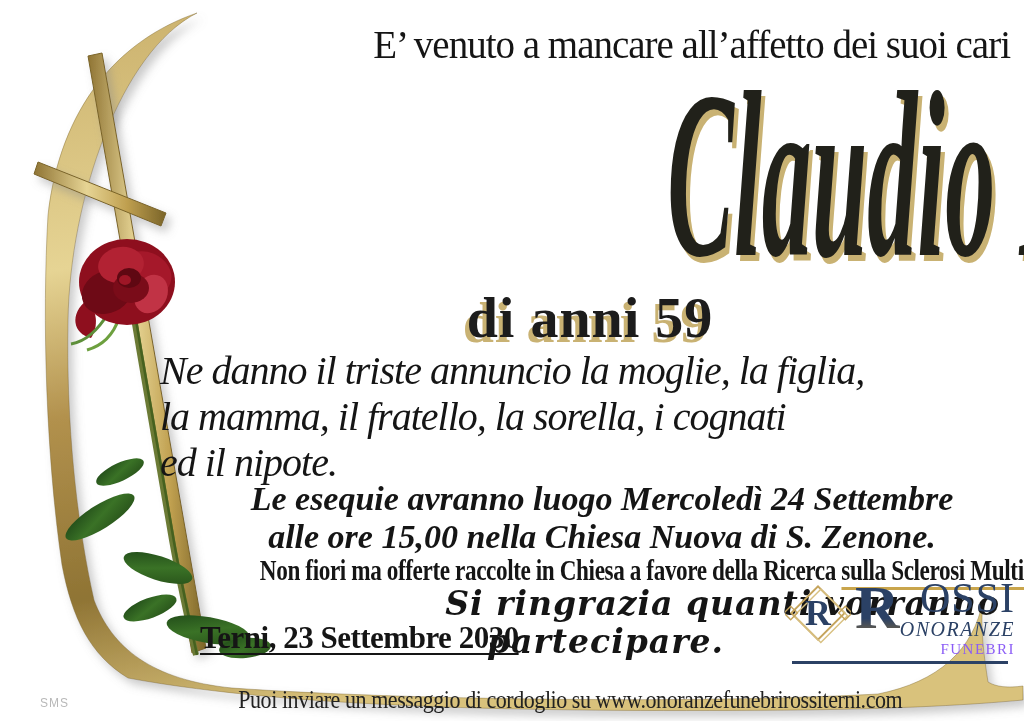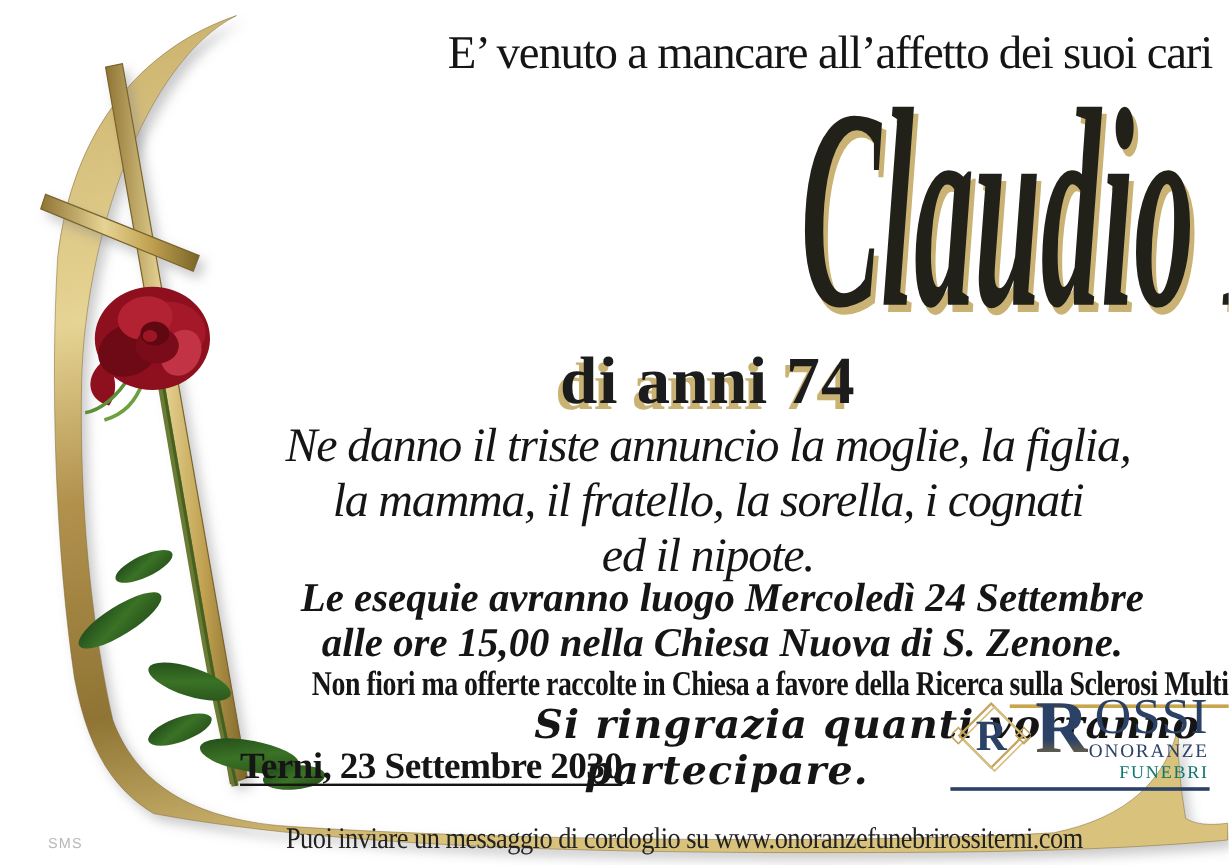--- a/index.html
+++ b/index.html
@@ -12,21 +12,21 @@
 
   .intro{top:22px;left:150px;width:860px;text-align:right;
          font-size:39px;letter-spacing:-1px;}
   .name{top:56px;left:140px;width:884px;text-align:center;line-height:1;white-space:nowrap;}
   .name span{display:inline-block;transform:scaleX(0.42);transform-origin:center;
          font-size:238px;font-style:italic;font-weight:bold;color:#21211a;
          text-shadow:9px 6px 0 #c9b273;}
   .age{top:286px;left:160px;width:860px;text-align:center;
          font-size:56px;font-weight:bold;letter-spacing:1px;color:#1c1c1c;
          text-shadow:-4px 5px 0 #c9b273;}
-  .family{top:348px;left:160px;width:860px;text-align:center;
+  .family{top:348px;left:160px;width:860px;
          font-style:italic;font-size:40px;line-height:46px;letter-spacing:-1px;}
   .funeral{top:480px;left:172px;width:860px;text-align:center;
          font-style:italic;font-weight:bold;font-size:34px;line-height:38px;}
   .flowers{top:554px;left:160px;width:874px;text-align:center;white-space:nowrap;}
   .flowers .inner{display:inline-block;transform:scaleX(0.8);transform-origin:center;
          font-size:29px;font-weight:bold;letter-spacing:-0.5px;}
   .flowers .gold-underline{border-bottom:3px solid #c9a54c;padding-bottom:1px;}
   .thanks1{top:584px;left:140px;width:860px;text-align:right;
          font-family:"DejaVu Serif",serif;font-style:italic;font-weight:bold;
          font-size:33px;letter-spacing:1px;}
@@ -46,22 +46,22 @@
   .logo-row{display:flex;align-items:flex-start;}
   .logo-emblem{width:66px;height:66px;flex:0 0 auto;margin-top:-2px;}
   .brand{display:flex;margin-left:4px;}
   .brand-initial{font-size:62px;line-height:0.82;font-weight:bold;color:#2b4165;}
   @supports (-webkit-background-clip:text){
     .brand-initial{background:linear-gradient(#2b4165 48%,#8a6f3c 75%,#b5975a);
       -webkit-background-clip:text;background-clip:text;-webkit-text-fill-color:transparent;}
   }
   .brand-right{display:flex;flex-direction:column;align-items:flex-end;}
   .brand-rest{font-size:42px;line-height:0.8;color:#2b4165;letter-spacing:1px;}
-  .brand-sub1{font-size:16px;color:#2b4165;letter-spacing:1.5px;margin-top:2px;}
-  .brand-sub2{font-size:15px;color:#0f766e;letter-spacing:1.5px;}
+  .brand-sub1{font-size:20px;color:#2b4165;letter-spacing:1.5px;margin-top:2px;font-style:italic;}
+  .brand-sub2{font-size:15px;color:#8b5cf6;letter-spacing:1.5px;}
   .logo-rule{width:216px;height:3px;background:#2b4165;margin-top:3px;}
   .tagline{font-size:23px;color:#2b4165;letter-spacing:1.5px;margin-top:2px;}
 </style>
 </head>
 <body>
 
 <div class="poster">
 
   <svg class="art" width="1024" height="721" viewBox="0 0 1024 721">
     <defs>
@@ -135,21 +135,21 @@
       <ellipse cx="-2" cy="-2" rx="6" ry="5" fill="#9e1626"></ellipse>
     </g>
   </svg>
 
   <div class="txt intro">E’ venuto a mancare all’affetto dei suoi cari</div>
 
   <div class="txt name">
     <span>Claudio Marchioli</span>
   </div>
 
-  <div class="txt age">di anni 74</div>
+  <div class="txt age">di anni 59</div>
 
   <div class="txt family">
     <div>Ne danno il triste annuncio la moglie, la figlia,</div>
     <div>la mamma, il fratello, la sorella, i cognati</div>
     <div>ed il nipote.</div>
   </div>
 
   <div class="txt funeral">
     <div>Le esequie avranno luogo Mercoledì 24 Settembre</div>
     <div>alle ore 15,00 nella Chiesa Nuova di S. Zenone.</div>

